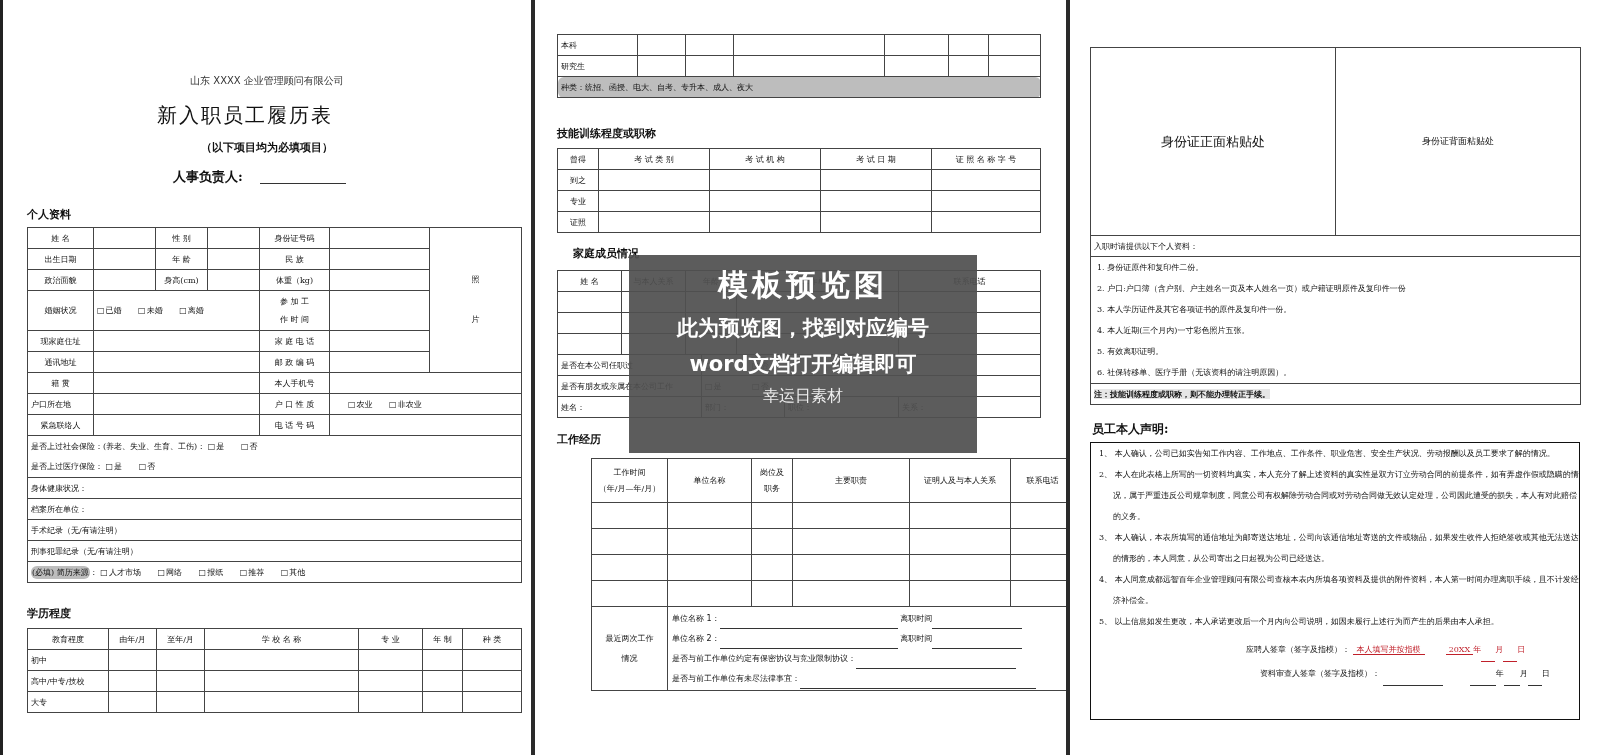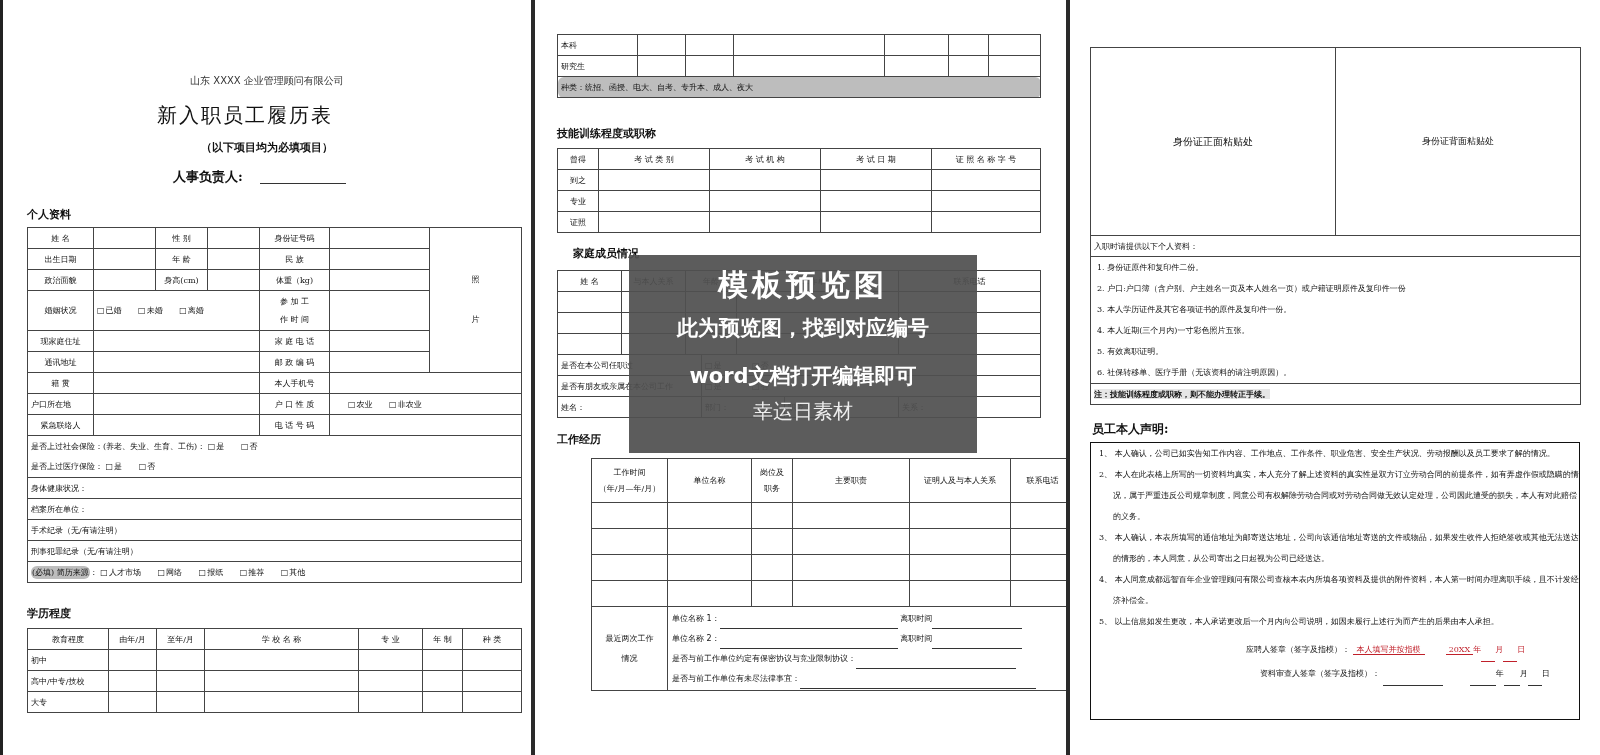--- a/index.html
+++ b/index.html
@@ -16,22 +16,22 @@
   .c { text-align: center; }
   .h-sec { font-size: 11px; font-weight: bold; }
   .cb::before { content: "□"; margin-right: 1px; }
   .gap { display: inline-block; width: 14px; }
   .gray { background: #bdbdbd; border-radius: 6px; }
   .line { display: inline-block; border-bottom: 1px solid #333; height: 10px; vertical-align: bottom; }
   .red { color: #c0202a; }
   .overlay { position: absolute; left: 629px; top: 255px; width: 348px; height: 198px; background: rgba(80,80,80,0.93); color: #fff; text-align: center; font-family: "DejaVu Sans", "Liberation Sans", sans-serif; }
   .ov1 { font-size: 30px; font-weight: bold; letter-spacing: 4px; margin-top: 10px; font-family: "DejaVu Serif", serif; }
   .ov2 { font-size: 21px; font-weight: bold; margin-top: 8px; }
-  .ov3 { font-size: 21px; font-weight: bold; margin-top: 20px; }
-  .ov4 { font-size: 20px; margin-top: 8px; color: #eee; }
+  .ov3 { font-size: 21px; font-weight: bold; margin-top: 8px; }
+  .ov4 { font-size: 16px; margin-top: 8px; color: #eee; }
   .decl p { font-size: 8px; line-height: 21px; padding-left: 22px; text-indent: -14px; }
   .req p { font-size: 8px; line-height: 21px; padding-left: 6px; }
 </style>
 </head>
 <body>
 
 <div class="page" id="p1">
   <div class="abs" style="left:0;width:528px;top:74px;text-align:center;font-size:10px;font-family:'DejaVu Sans',sans-serif;color:#333;">山东 XXXX 企业管理顾问有限公司</div>
   <div class="abs" style="left:0;width:484px;top:102px;text-align:center;font-size:20px;letter-spacing:2px;">新入职员工履历表</div>
   <div class="abs" style="left:0;width:528px;top:140px;text-align:center;font-size:11px;font-weight:bold;">（以下项目均为必填项目）</div>
@@ -415,21 +415,21 @@
 </div>
 
 <div class="page" id="p3">
   <table class="abs t-outer" style="left:20px;top:47px;width:490px;">
     <colgroup>
         <col style="width:245px">
         <col style="width:245px">
       </colgroup>
     <tbody>
         <tr style="height:188px">
-      <td class="c" style="font-family:'DejaVu Sans',sans-serif;font-size:10px;">身份证正面粘贴处</td>
+      <td class="c" style="font-family:'DejaVu Sans',sans-serif;font-size:13px;">身份证正面粘贴处</td>
       <td class="c" style="font-family:'DejaVu Sans',sans-serif;font-size:9px;">身份证背面粘贴处</td>
     </tr>
     <tr>
           <td colspan="2" style="border-top:1.6px solid #111;">入职时请提供以下个人资料：</td>
         </tr>
     <tr>
       <td colspan="2" class="req" style="padding:0;">
         <p>1.    身份证原件和复印件二份。</p>
         <p>2.    户口:户口簿（含户别、户主姓名一页及本人姓名一页）或户籍证明原件及复印件一份</p>
         <p>3.    本人学历证件及其它各项证书的原件及复印件一份。</p>

